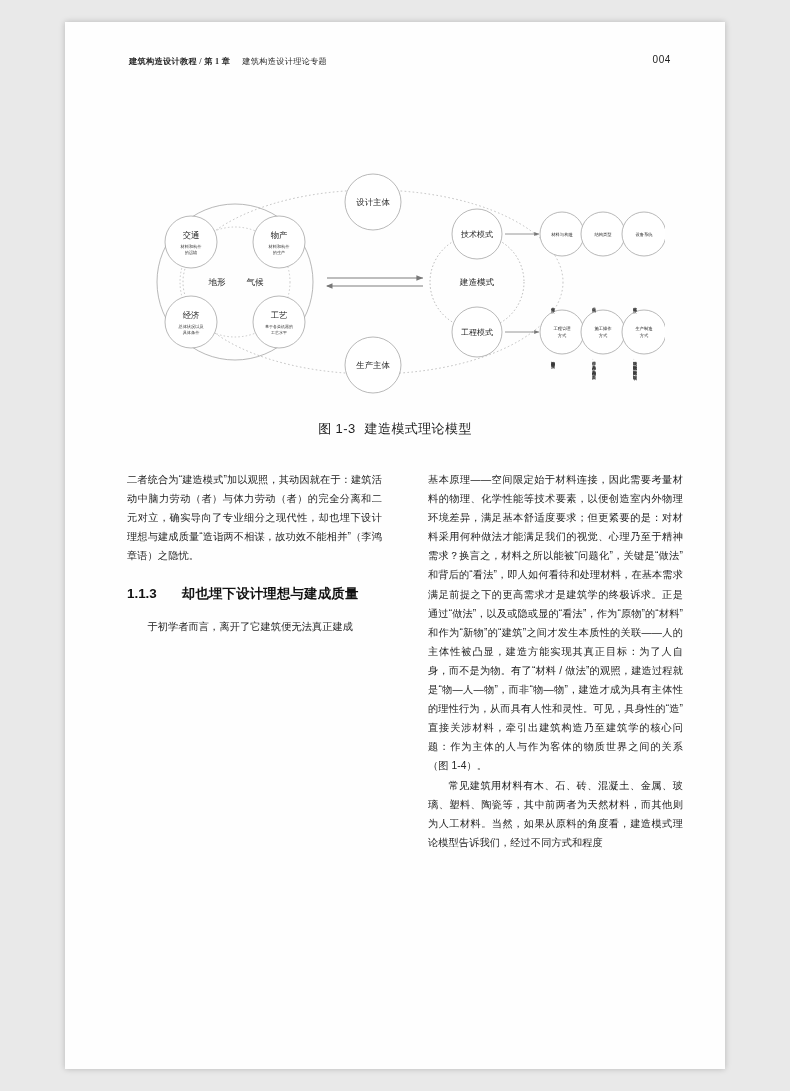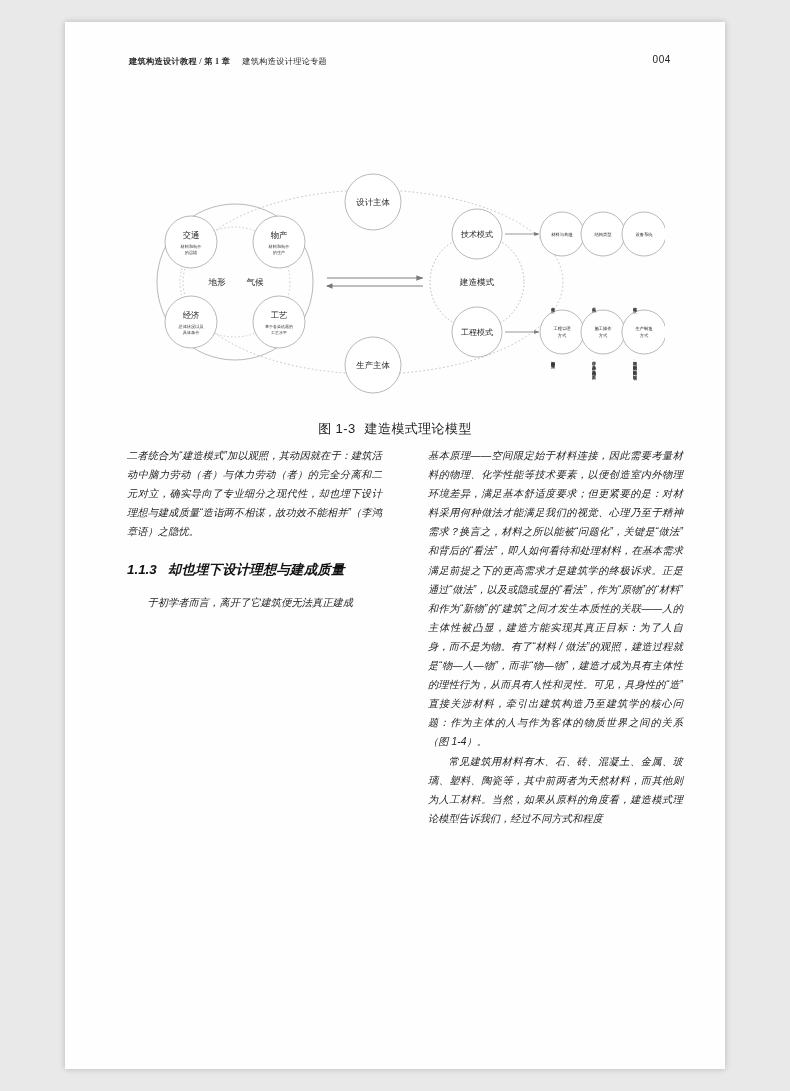--- a/index.html
+++ b/index.html
@@ -68,24 +68,23 @@
     font-size: 13px;
     color: #1d1d1d;
     letter-spacing: 0.4px;
   }
   .figcaption .fc-num { margin-right: 9px; }
 
   
   .cols {
     position: absolute;
     left: 62px;
-    top: 424px;
+    top: 448px;
     width: 556px;
     height: 470px;
-    font-style: italic;
   }
   .col {
     position: absolute;
     top: 0;
     width: 255px;
   }
   .col-left  { left: 0px; }
   .col-right { left: 301px; }
 
   .para {
@@ -101,21 +100,21 @@
   .para.cont { text-indent: 0; }
 
   h2.section-head {
     font-size: 13.4px;
     font-weight: 700;
     color: #111;
     margin: 19px 0 13px 0;
     letter-spacing: 0.2px;
     line-height: 20px;
   }
-  h2.section-head .sec-num { margin-right: 11px; letter-spacing: 0px; }
+  h2.section-head .sec-num { margin-right: 25px; letter-spacing: 0px; }
 </style>
 </head>
 <body>
 
 <div class="page">
   <div class="page-inner">
 
     <div class="runhead">
       <span>建筑构造设计教程 / 第 1 章</span><span class="rh-part2">建筑构造设计理论专题</span>
     </div>

